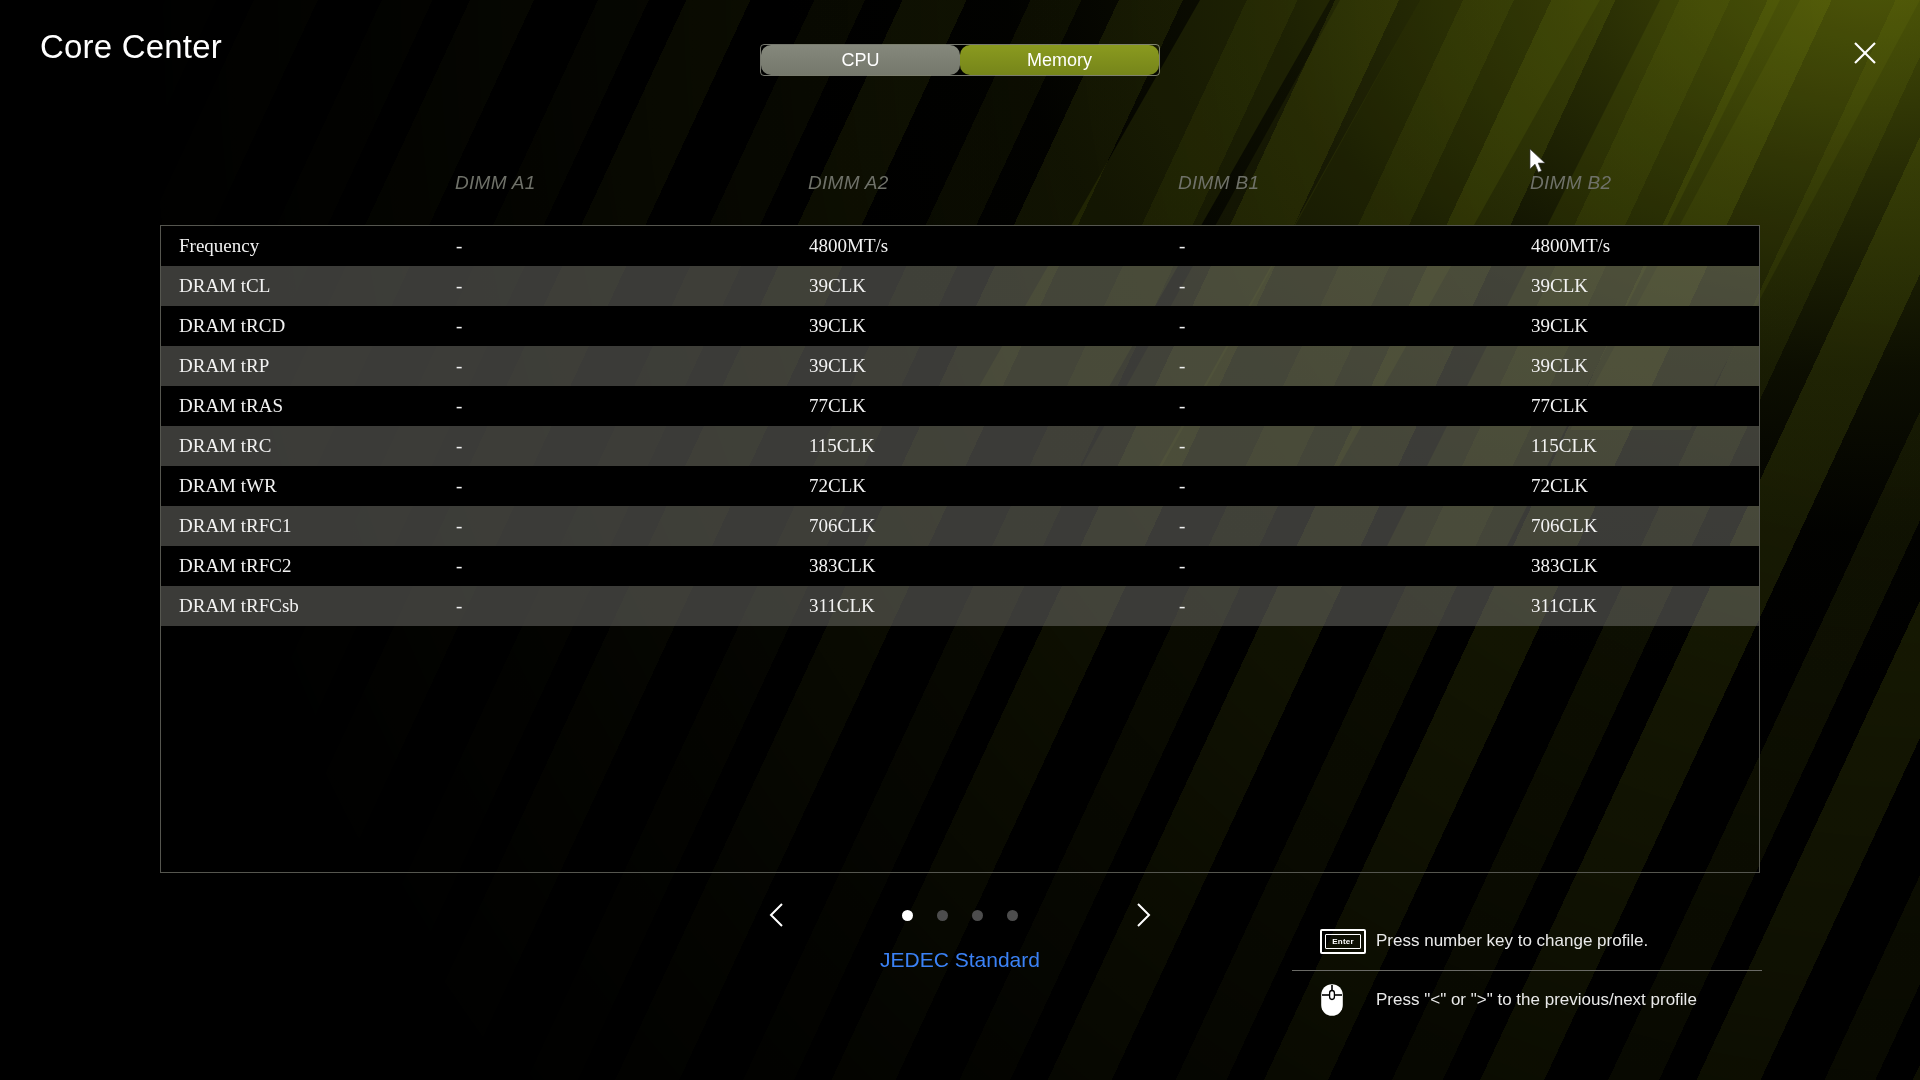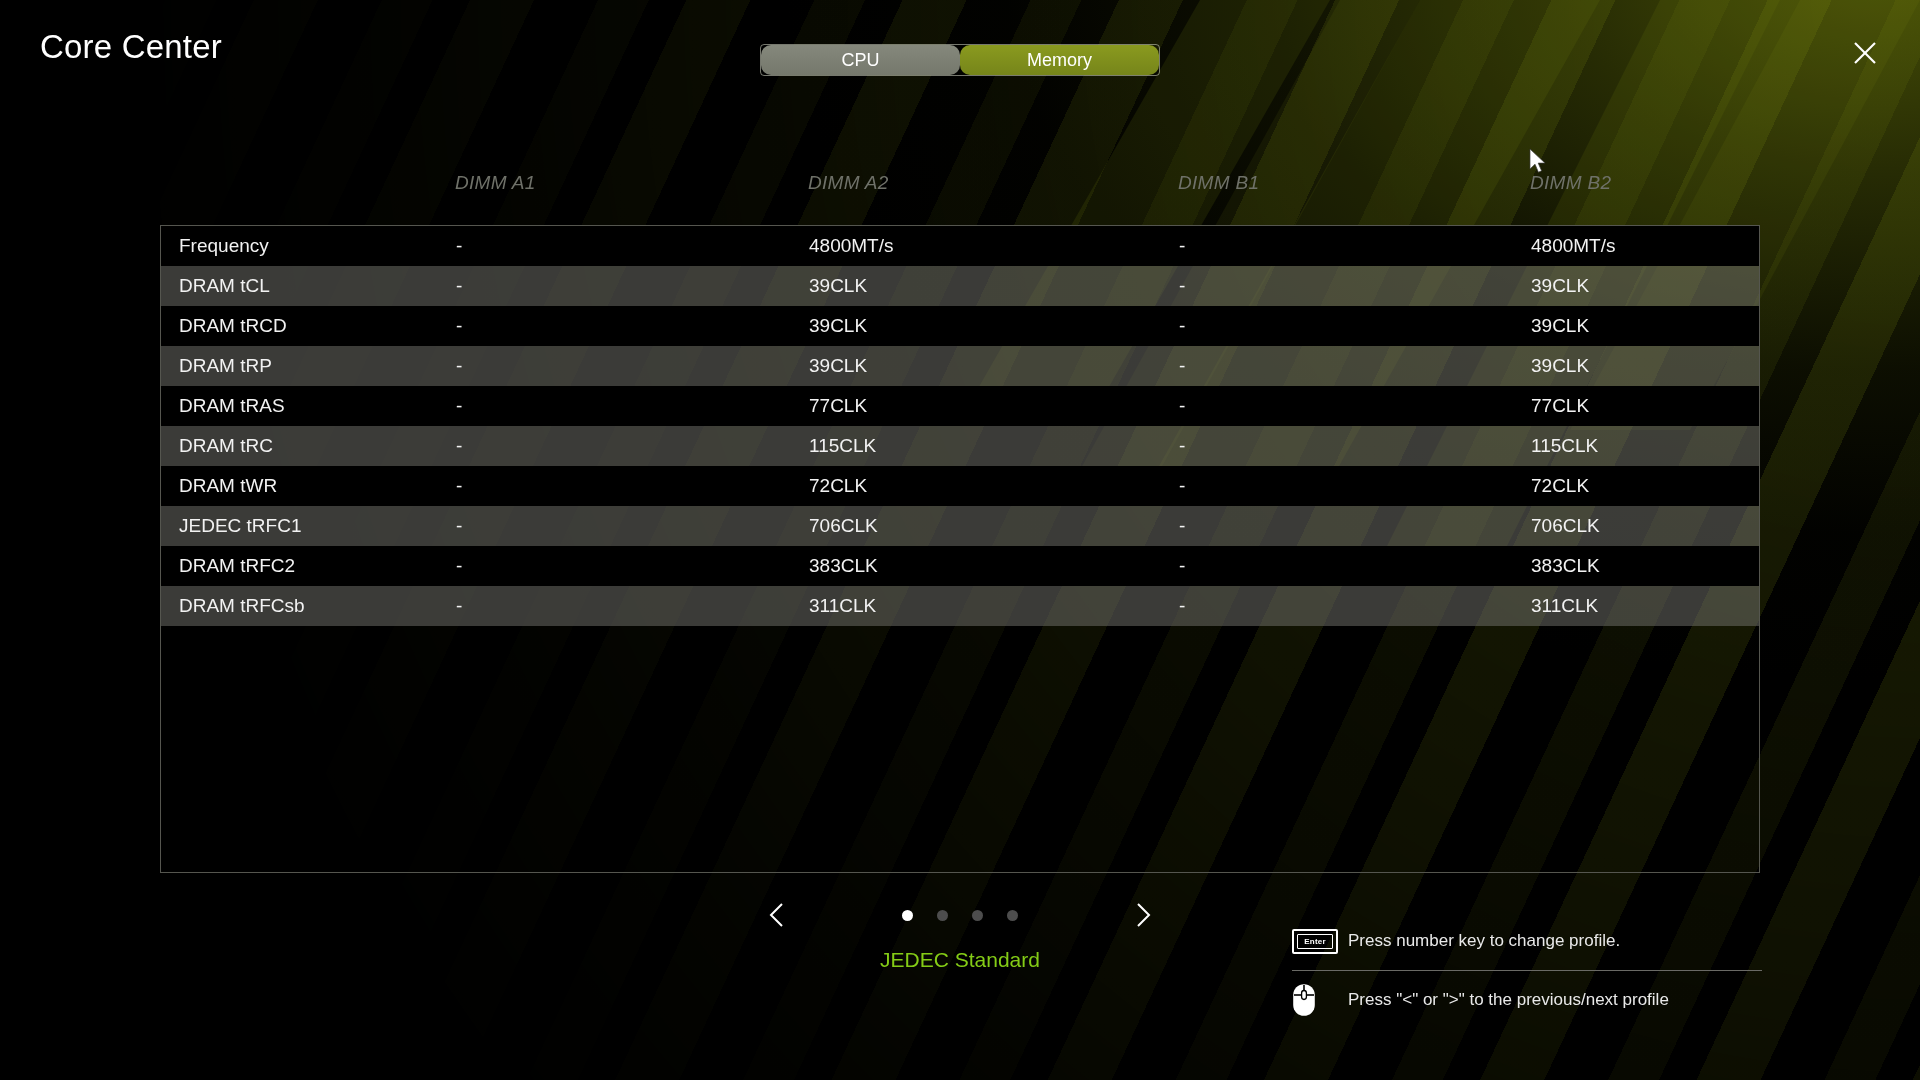--- a/index.html
+++ b/index.html
@@ -95,20 +95,21 @@
     white-space:nowrap;
     font-style:italic;
   }
 
   
   #timing-table {
     position:absolute; left:160px; top:225px;
     width:1600px; height:648px;
     border:1px solid #55564f;
     background:transparent;
+    font-family:Liberation Serif, serif;
   }
   .t-row {
     position:relative;
     height:40px;
     display:block;
   }
   .t-row.odd  { background:#000000; }
   .t-row.even { background:rgba(118,118,112,0.50); }
 
   .cell {
@@ -128,29 +129,29 @@
     width:400px; height:40px;
     display:flex; align-items:center; justify-content:space-between;
   }
   .nav-arrow { width:34px; height:34px; display:flex; align-items:center; justify-content:center; cursor:pointer; }
   #profile-dots { display:flex; align-items:center; gap:24px; }
   .dot { width:11px; height:11px; border-radius:50%; background:#4d4d4d; cursor:pointer; }
   .dot.active { background:#ffffff; }
 
   #profile-name {
     position:absolute; left:660px; top:948px; width:600px;
-    text-align:center; font-size:21px; color:#84cc16;
+    text-align:center; font-size:21px; color:#3b82f6;
   }
 
   
   #help-panel {
     position:absolute; left:1292px; top:912px; width:470px;
   }
   .help-row { display:flex; align-items:center; height:58px; }
-  .help-icon { width:56px; flex:0 0 56px; display:flex; align-items:center; }
+  .help-icon { width:56px; flex:0 0 56px; display:flex; align-items:center;margin-left:28px; }
   .help-text { font-size:17px; color:#e9e9e9; white-space:nowrap; }
   #help-divider { height:1px; background:#6a6a66; width:470px; }
 
   
   .key-cap {
     position:relative; width:46px; height:25px;
     border:2px solid #ffffff; border-radius:2px;
     display:flex; align-items:center; justify-content:center;
   }
   .key-cap::before{
@@ -257,21 +258,21 @@
 
     <div class="t-row odd">
       <div class="cell c-label">DRAM tWR</div>
       <div class="cell c-a1">-</div>
       <div class="cell c-a2">72CLK</div>
       <div class="cell c-b1">-</div>
       <div class="cell c-b2">72CLK</div>
     </div>
 
     <div class="t-row even">
-      <div class="cell c-label">JEDEC tRFC1</div>
+      <div class="cell c-label">DRAM tRFC1</div>
       <div class="cell c-a1">-</div>
       <div class="cell c-a2">706CLK</div>
       <div class="cell c-b1">-</div>
       <div class="cell c-b2">706CLK</div>
     </div>
 
     <div class="t-row odd">
       <div class="cell c-label">DRAM tRFC2</div>
       <div class="cell c-a1">-</div>
       <div class="cell c-a2">383CLK</div>

